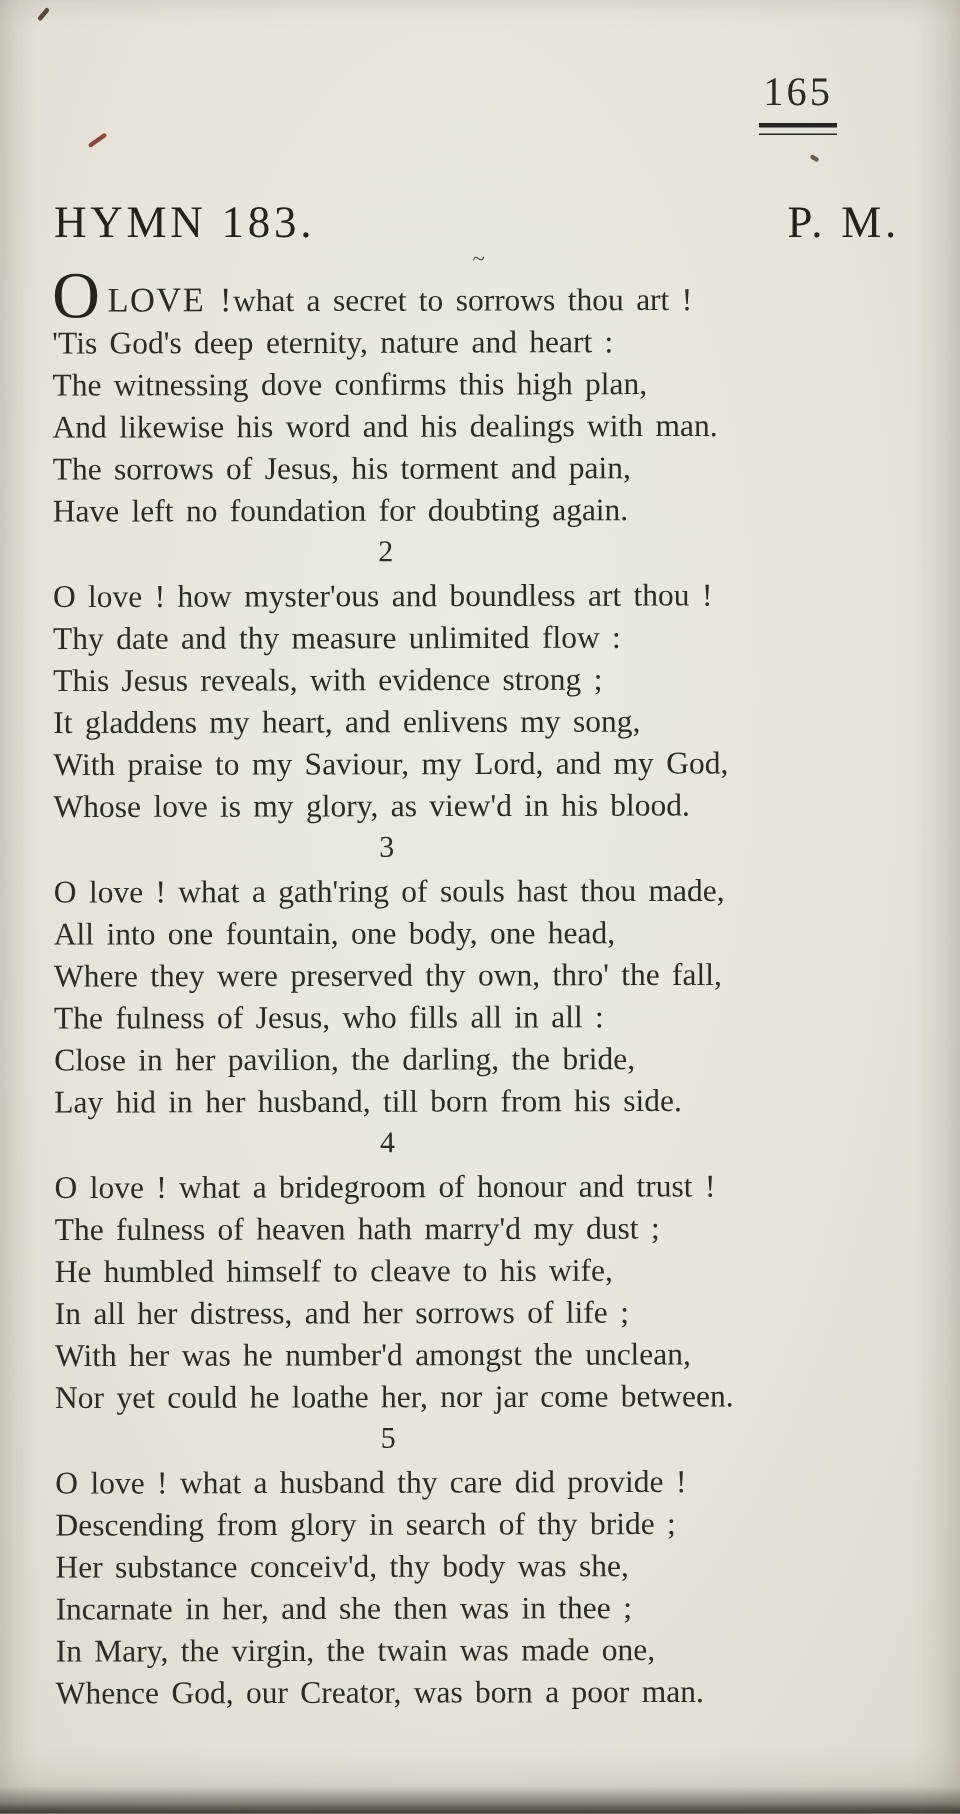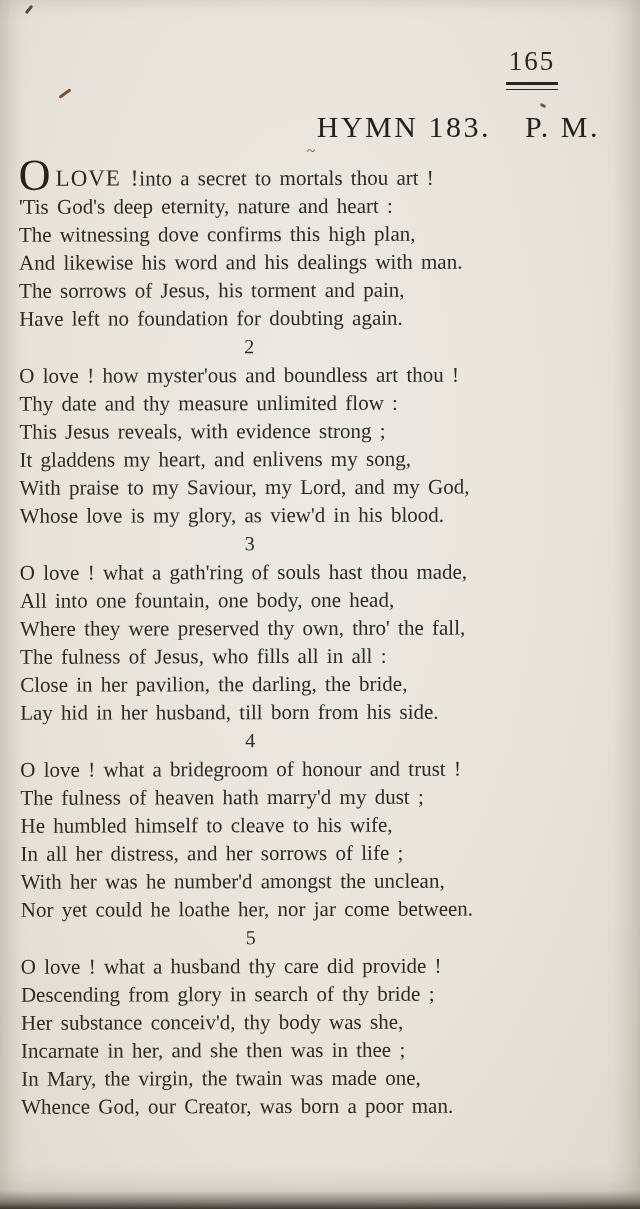--- a/index.html
+++ b/index.html
@@ -16,21 +16,21 @@
   .page {
     position: relative;
     width: 640px;
     height: 1209px;
     background: radial-gradient(ellipse at 48% 38%, #edeae3 0%, #e8e4dc 55%, #ded9cd 100%);
     box-shadow: inset -14px 0 22px rgba(60,50,40,0.08),
                 inset 10px 0 18px rgba(60,50,40,0.06),
                 inset 0 -18px 26px rgba(40,32,24,0.18);
     color: #2c2a24;
     box-sizing: border-box;
-    padding: 46px 40px 0 20px;
+    padding: 46px 40px 0 36px;
   }
   
   .header {
     position: relative;
     height: 64px;
   }
   .page-number-block {
     position: absolute;
     top: 0;
     right: 42px;
@@ -45,23 +45,23 @@
     margin-top: 5px;
     width: 52px;
     height: 4px;
     border-top: 3px solid #262420;
     border-bottom: 1.5px solid #262420;
     box-sizing: content-box;
   }
   
   .title-row {
     display: flex;
-    justify-content: flex-end;
+    justify-content: space-between;
     gap: 34px;
-    margin-top: 0;
+    margin-top: 22px;
     font-size: 30px;
     letter-spacing: 2.5px;
     color: #24221c;
   }
   .ornament {
     text-align: center;
     font-size: 15px;
     color: #555044;
     line-height: 10px;
     margin: 2px 0 8px 0;
@@ -146,21 +146,21 @@
 
   <div class="title-row">
     <span>HYMN 183.</span>
     <span>P. M.</span>
   </div>
 
   <div class="ornament">~</div>
 
   <div class="stanzas">
       <div class="stanza">
-        <div class="line"><span class="drop-cap">O</span><span class="small-caps">LOVE !</span><span>into a secret to mortals thou art !</span></div>
+        <div class="line"><span class="drop-cap">O</span><span class="small-caps">LOVE !</span><span>what a secret to sorrows thou art !</span></div>
         <div class="line">'Tis God's deep eternity, nature and heart :</div>
         <div class="line">The witnessing dove confirms this high plan,</div>
         <div class="line">And likewise his word and his dealings with man.</div>
         <div class="line">The sorrows of Jesus, his torment and pain,</div>
         <div class="line">Have left no foundation for doubting again.</div>
       </div>
       <div class="stanza-number">2</div>
       <div class="stanza">
         <div class="line">O love !  how myster'ous and boundless art thou !</div>
         <div class="line">Thy date and thy measure unlimited flow :</div>

